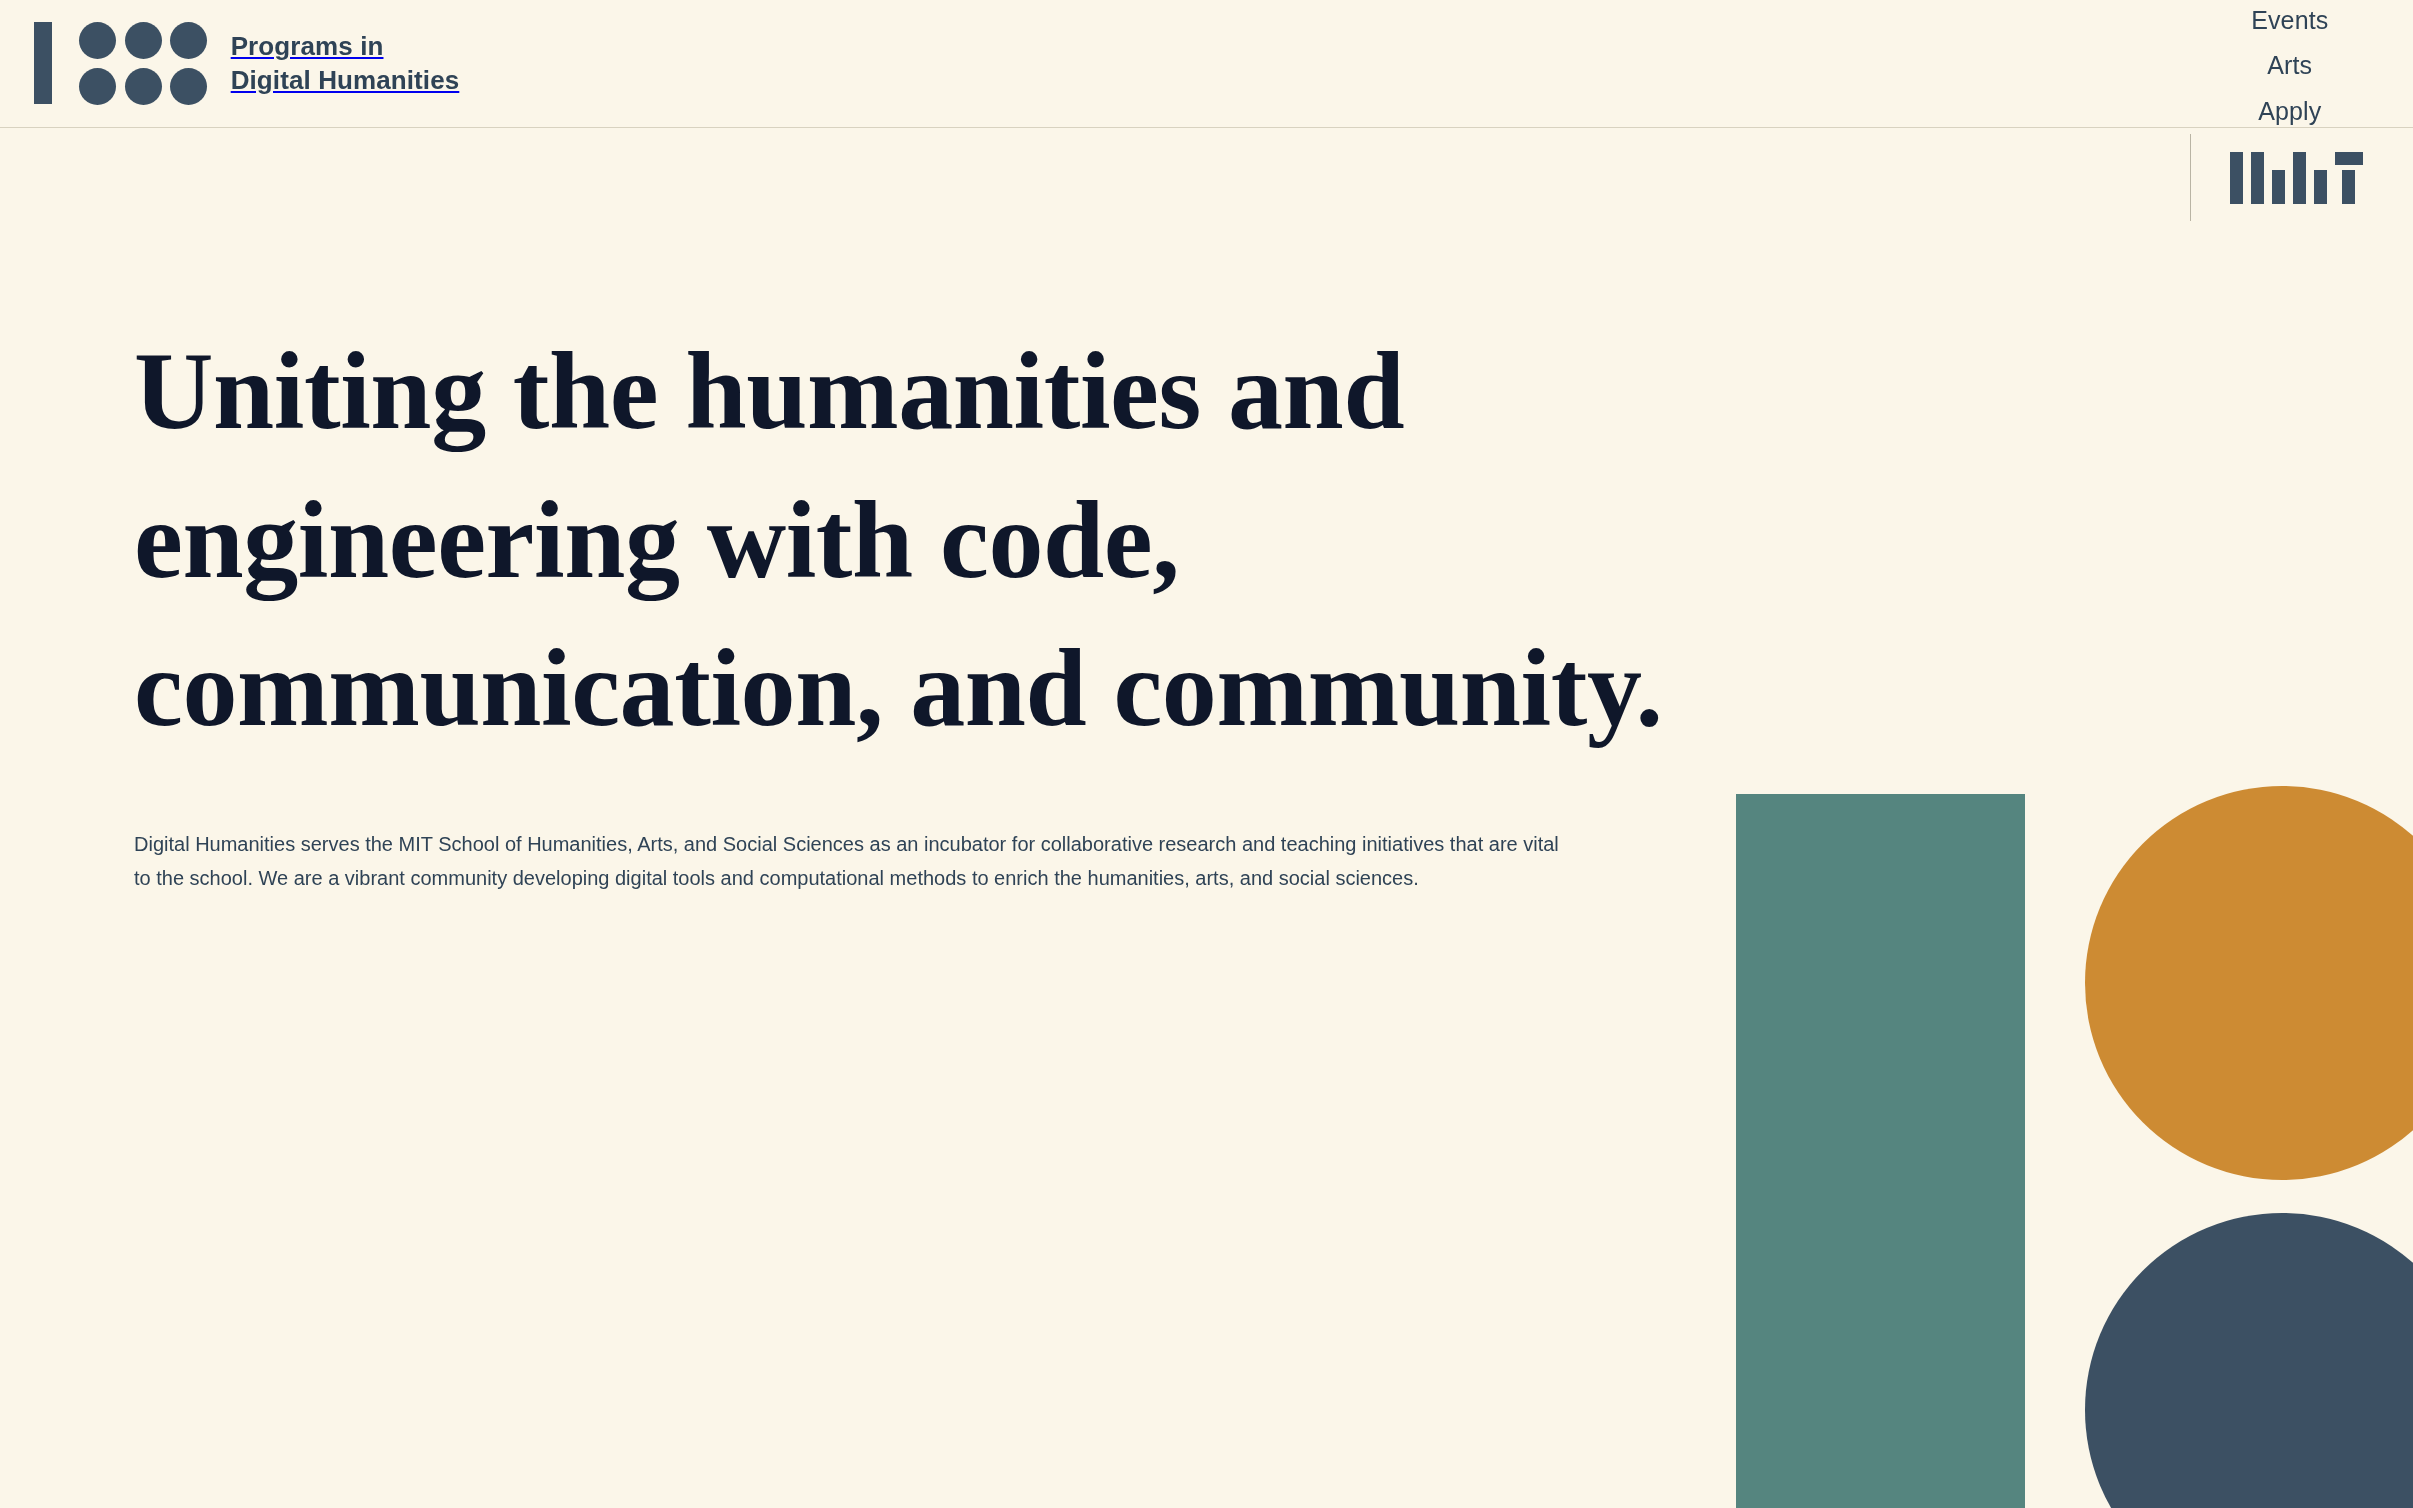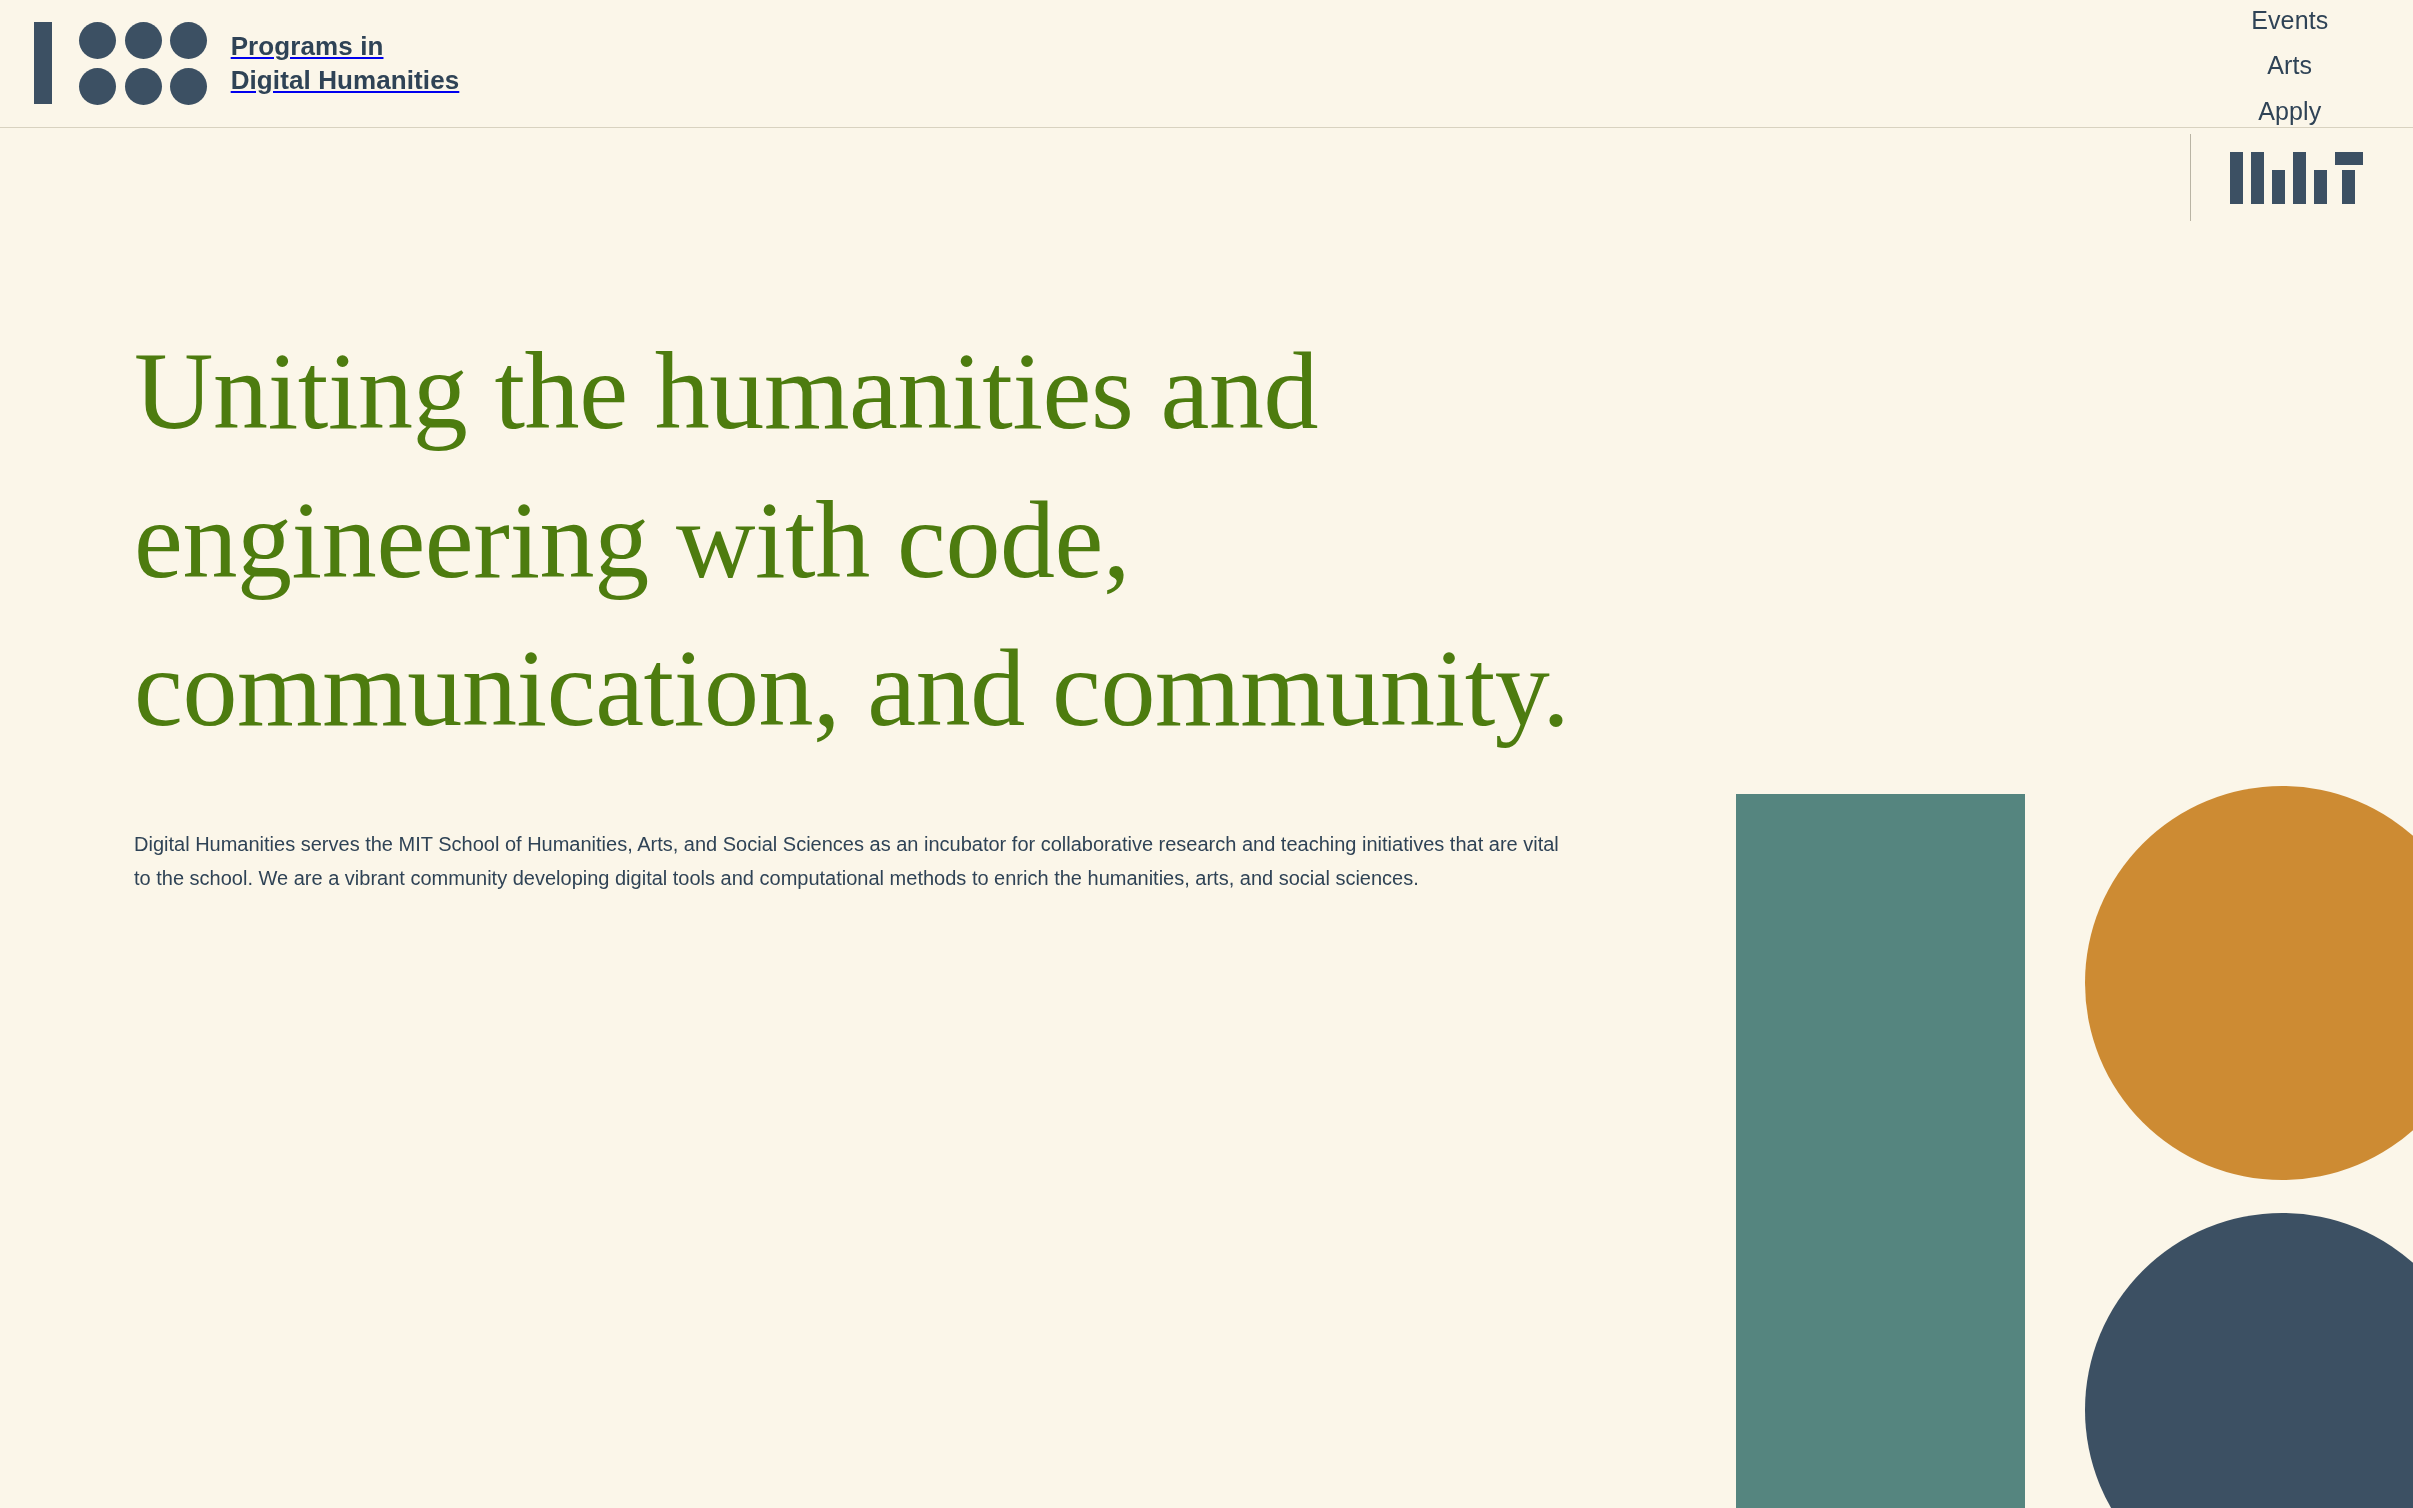--- a/index.html
+++ b/index.html
@@ -91,24 +91,24 @@
 
   
   .hero {
     position: relative;
     padding: 0 0 0 134px;
     z-index: 3;
   }
   .headline {
     margin-top: 189px;
     font-family: "Liberation Serif", serif;
-    color: #4d7c0f;
+    color: #0f172a;
     font-size: 110px;
     line-height: 1.35;
-    font-weight: 400;
+    font-weight: 700;
     letter-spacing: -0.4px;
     max-width: 1592px;
     white-space: pre-line;
   }
   .subcopy {
     margin-top: 64px;
     color: #2f4356;
     font-size: 20px;
     line-height: 1.72;
     max-width: 1425px;

